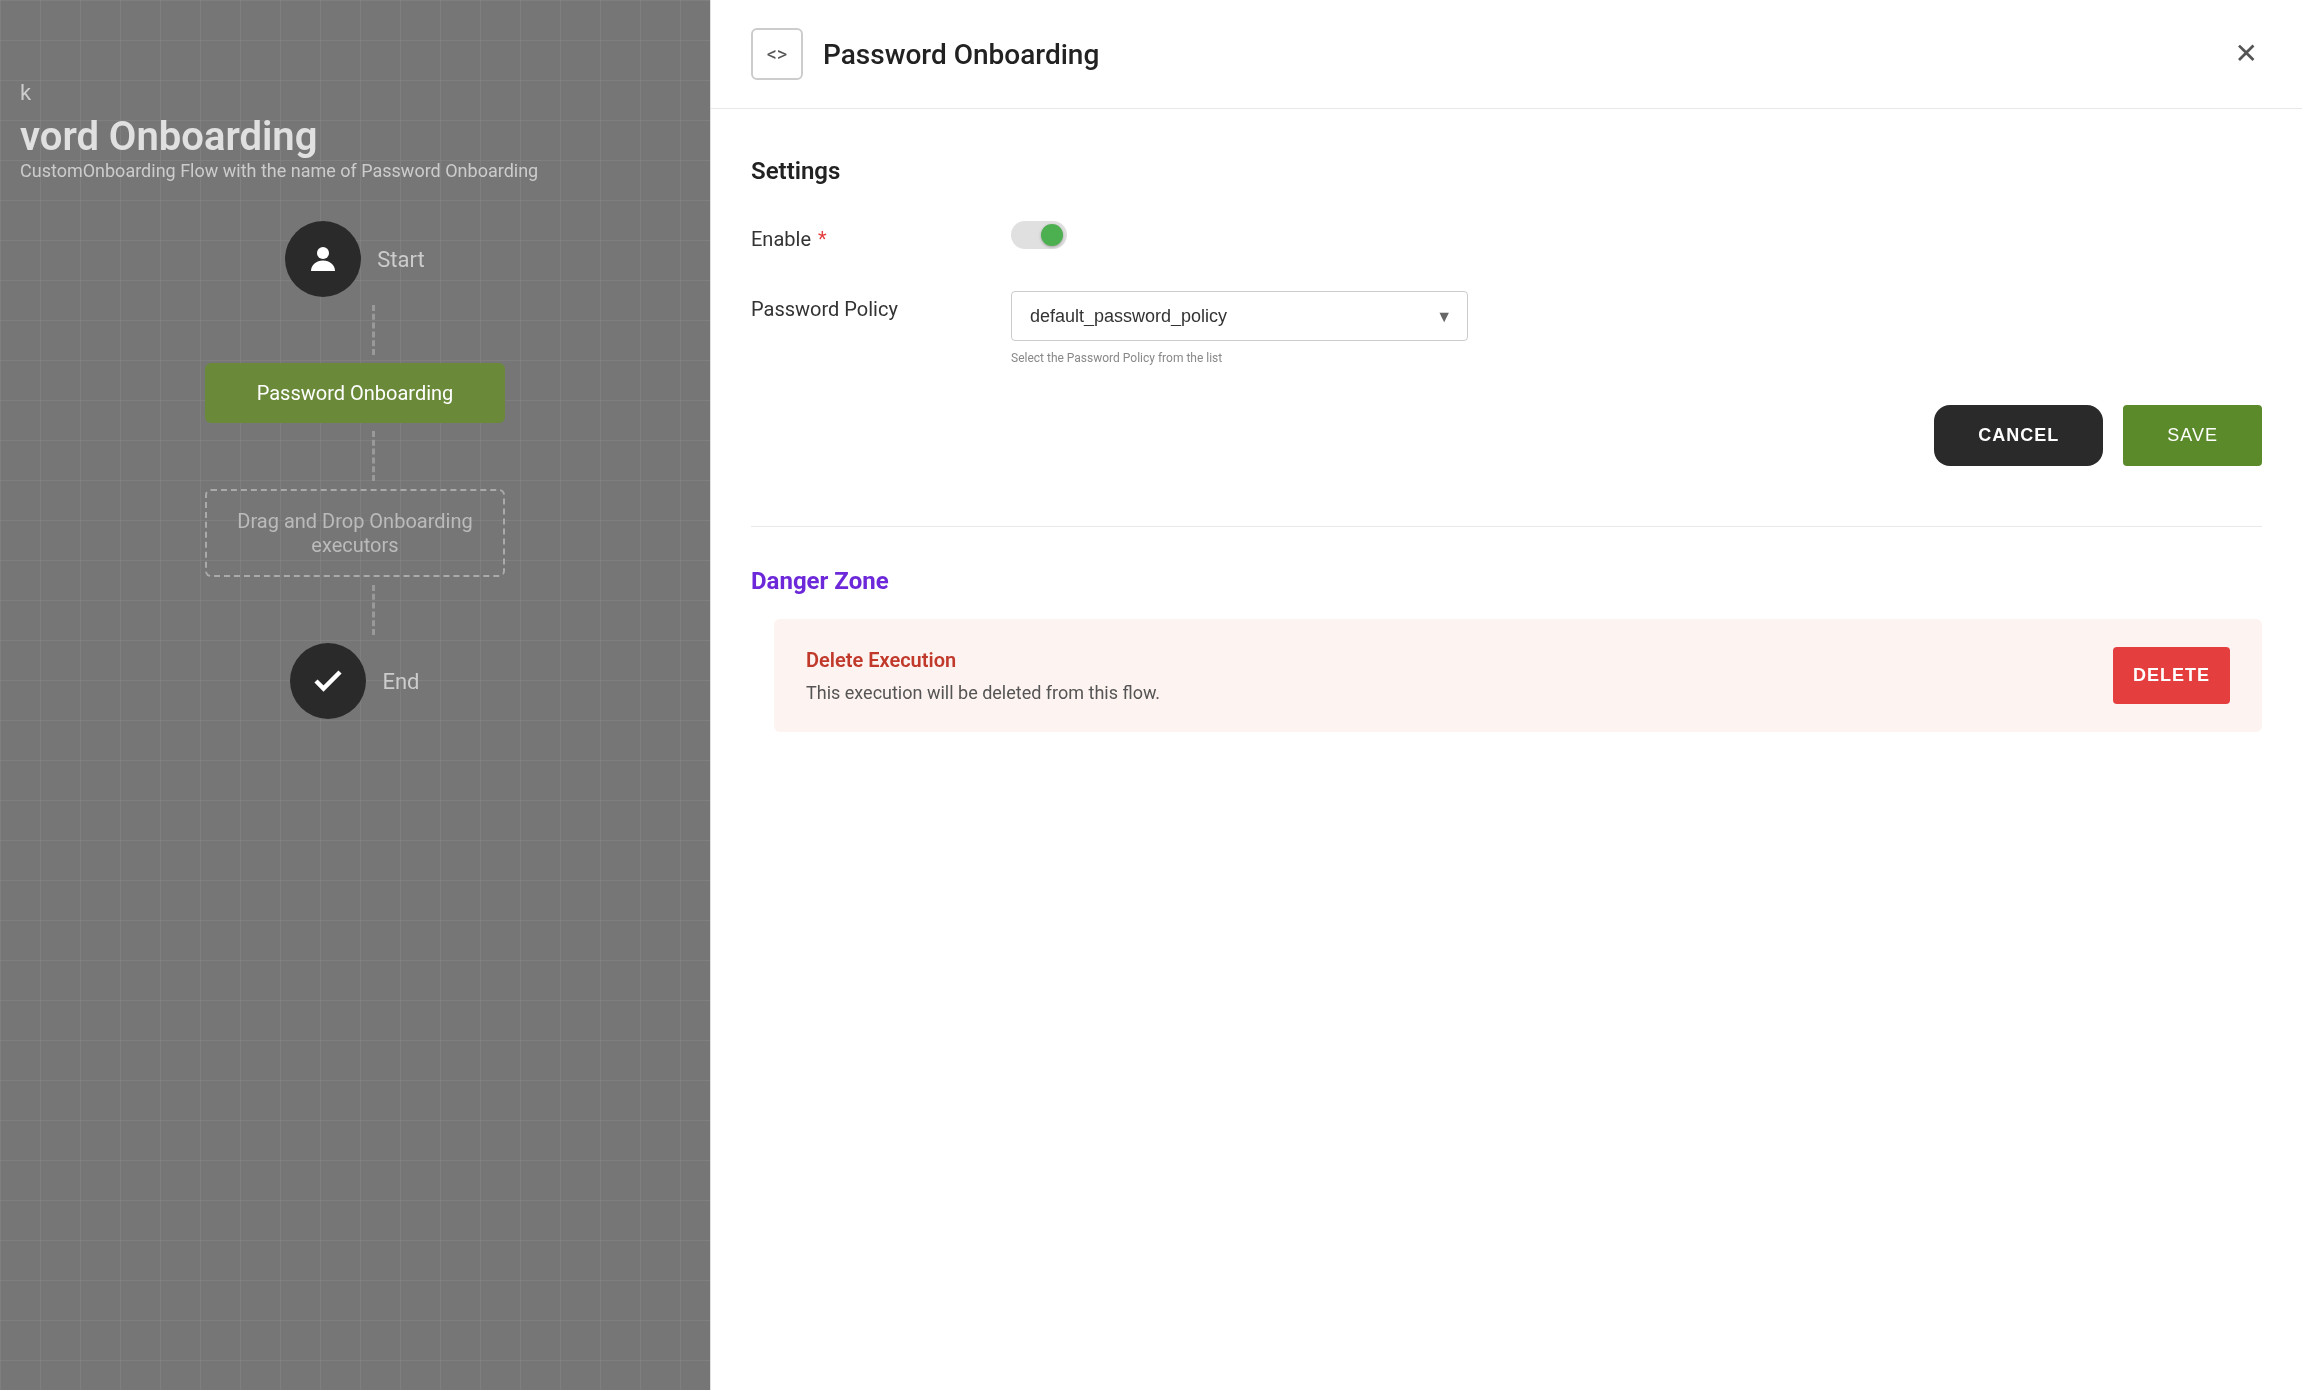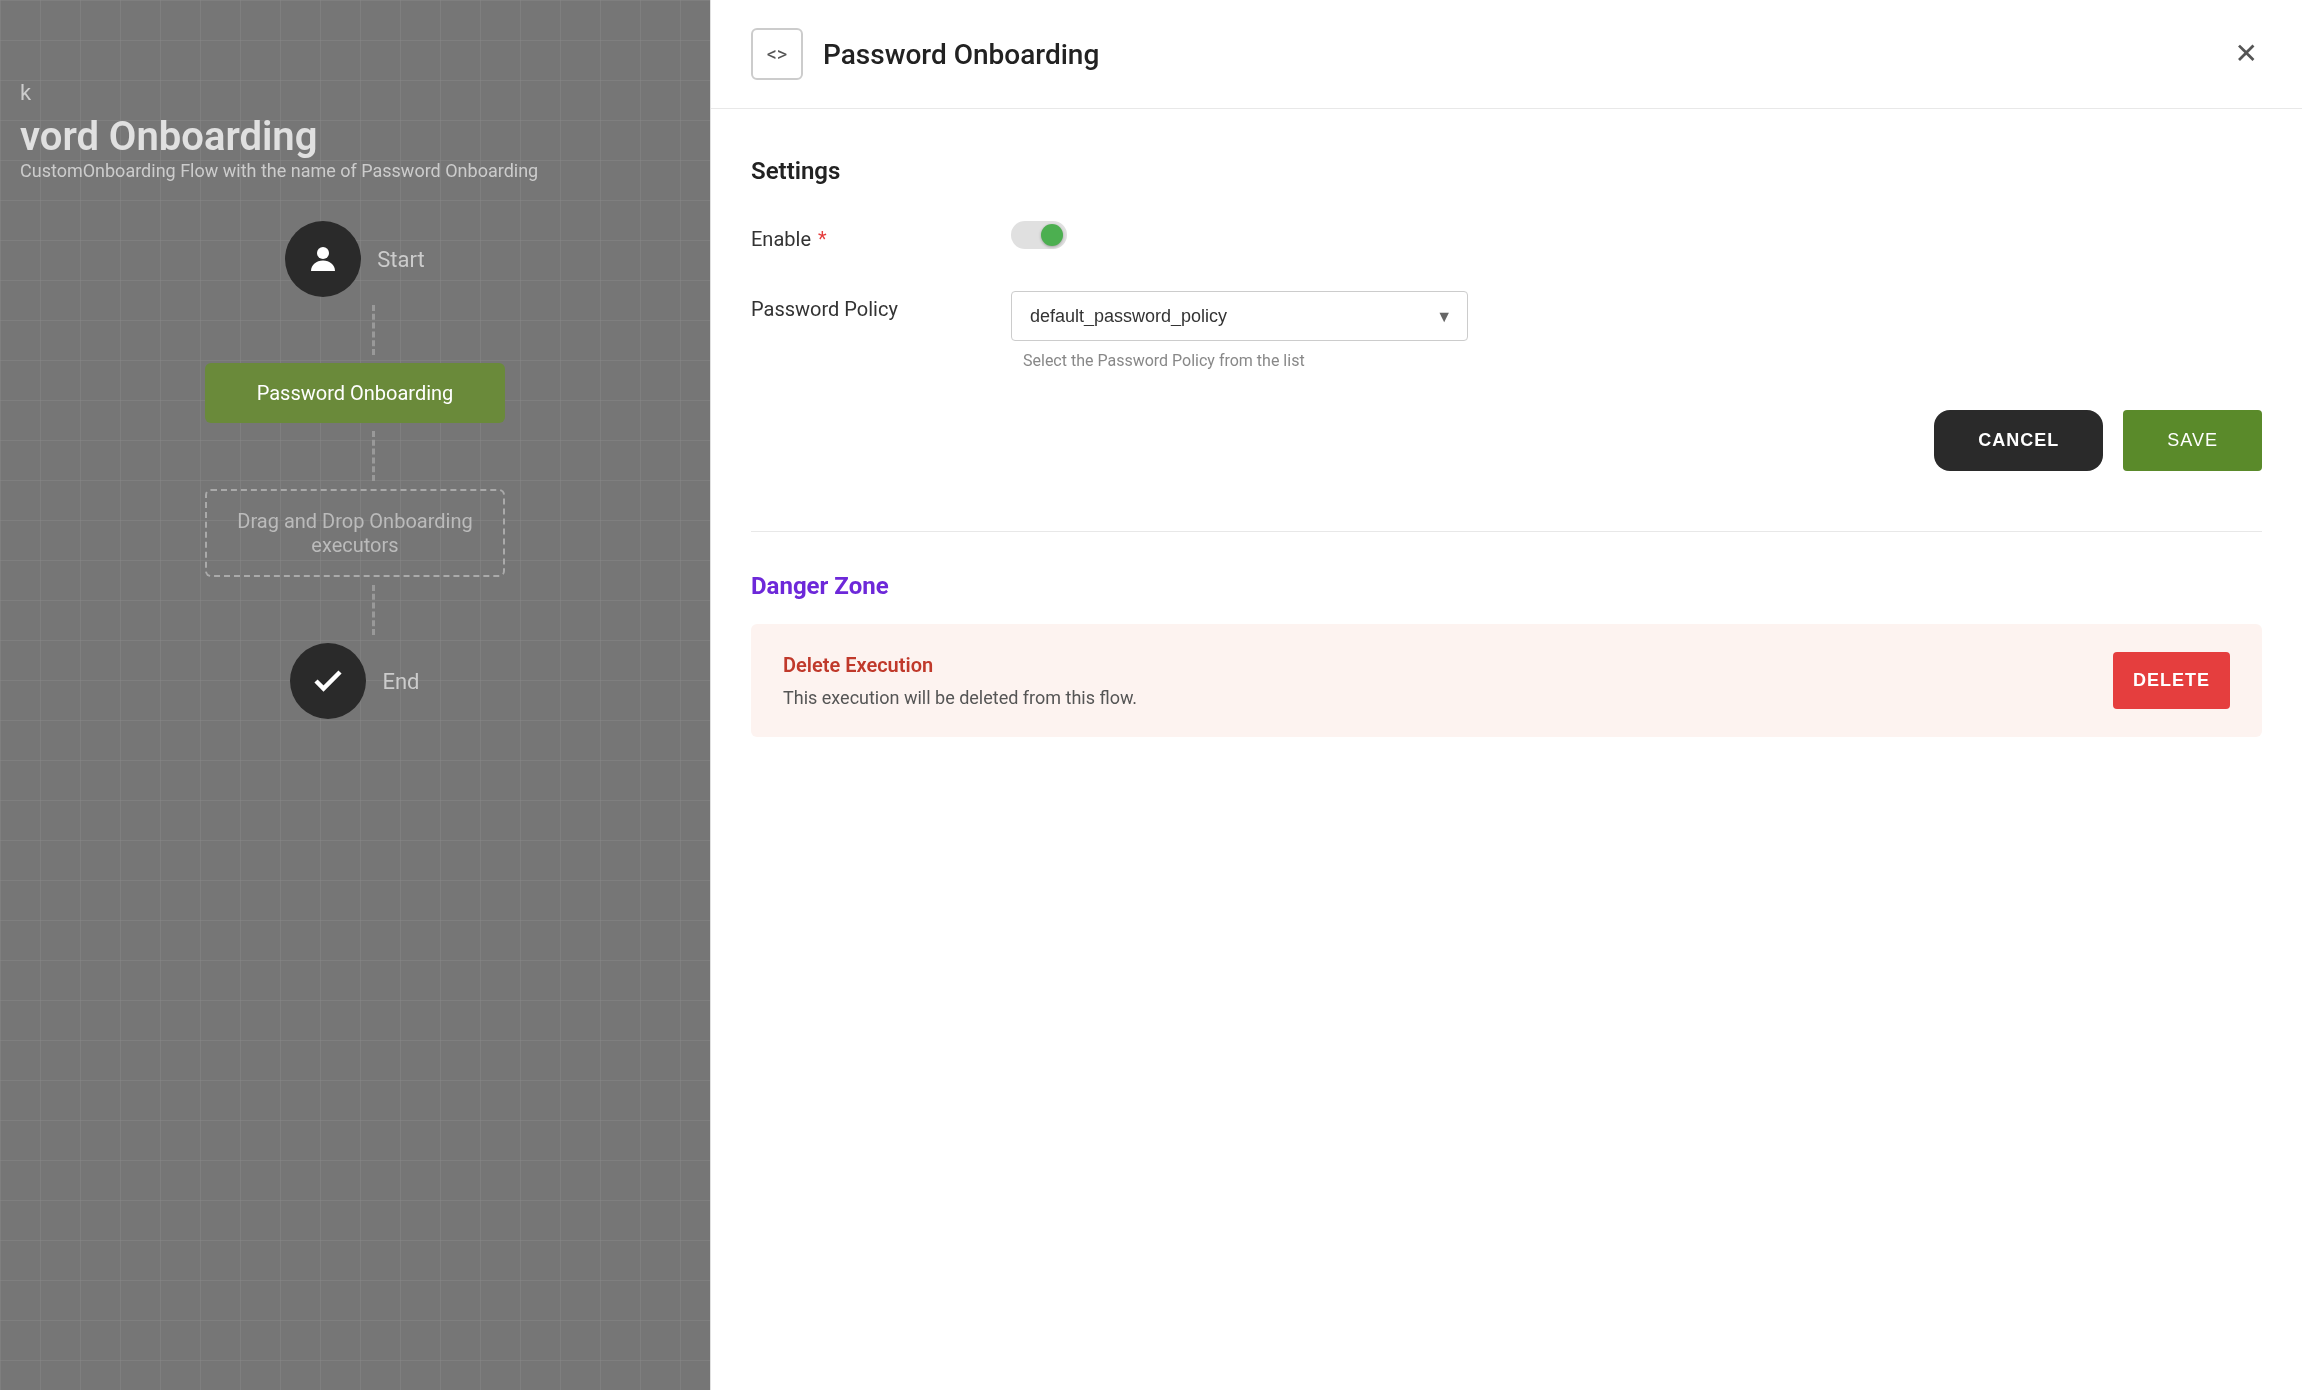--- a/index.html
+++ b/index.html
@@ -283,23 +283,22 @@
       position: absolute;
       right: 16px;
       top: 50%;
       transform: translateY(-50%);
       pointer-events: none;
       font-size: 16px;
       color: #666;
     }
 
     .dropdown-hint {
-      font-size: 16px;
+      font-size: 12px;
       color: #888;
-      margin-left: 12px;
     }
 
     
     .action-buttons {
       display: flex;
       justify-content: flex-end;
       gap: 20px;
       margin-top: 20px;
       margin-bottom: 60px;
     }
@@ -343,20 +342,21 @@
       margin-bottom: 24px;
     }
 
     .danger-card {
       background: #fdf3f0;
       border-radius: 6px;
       padding: 28px 32px;
       display: flex;
       align-items: center;
       justify-content: space-between;
+      margin-left: 23px;
     }
 
     .danger-card-content {}
 
     .danger-card-title {
       font-size: 20px;
       font-weight: 600;
       color: #c0392b;
       margin-bottom: 10px;
     }

